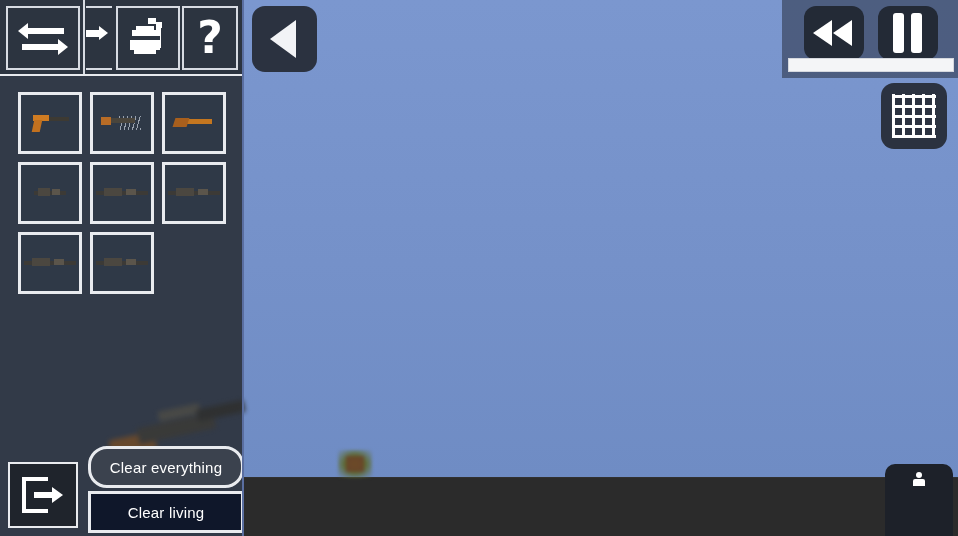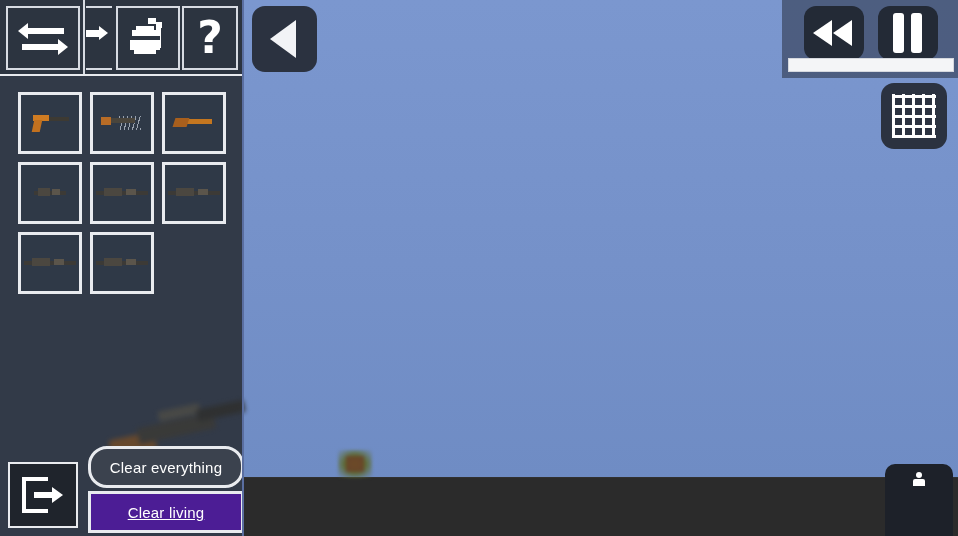--- a/index.html
+++ b/index.html
@@ -193,21 +193,21 @@
     position:absolute; left:88px; top:446px; width:156px;
   }
   .clear-btn{
     display:block; width:156px; height:42px;
     border:3px solid #e9ebef;
     color:#ffffff; font-size:15px; letter-spacing:.2px;
     display:flex; align-items:center; justify-content:center;
     text-align:center;
   }
   #clear-everything{ background:#3b424e; margin-bottom:3px;border-radius:19px; }
-  #clear-living{ background:#4c1d95;text-decoration:underline; }
+  #clear-living{ background:#0f172a; }
 
   
   #back-btn{
     position:absolute; left:252px; top:6px; width:65px; height:66px;
     background:#2b3240; border-radius:13px;
     display:flex; align-items:center; justify-content:center;
     z-index:20;
   }
   .ico-back{ width:0; height:0;
     border-top:19px solid transparent; border-bottom:19px solid transparent;

